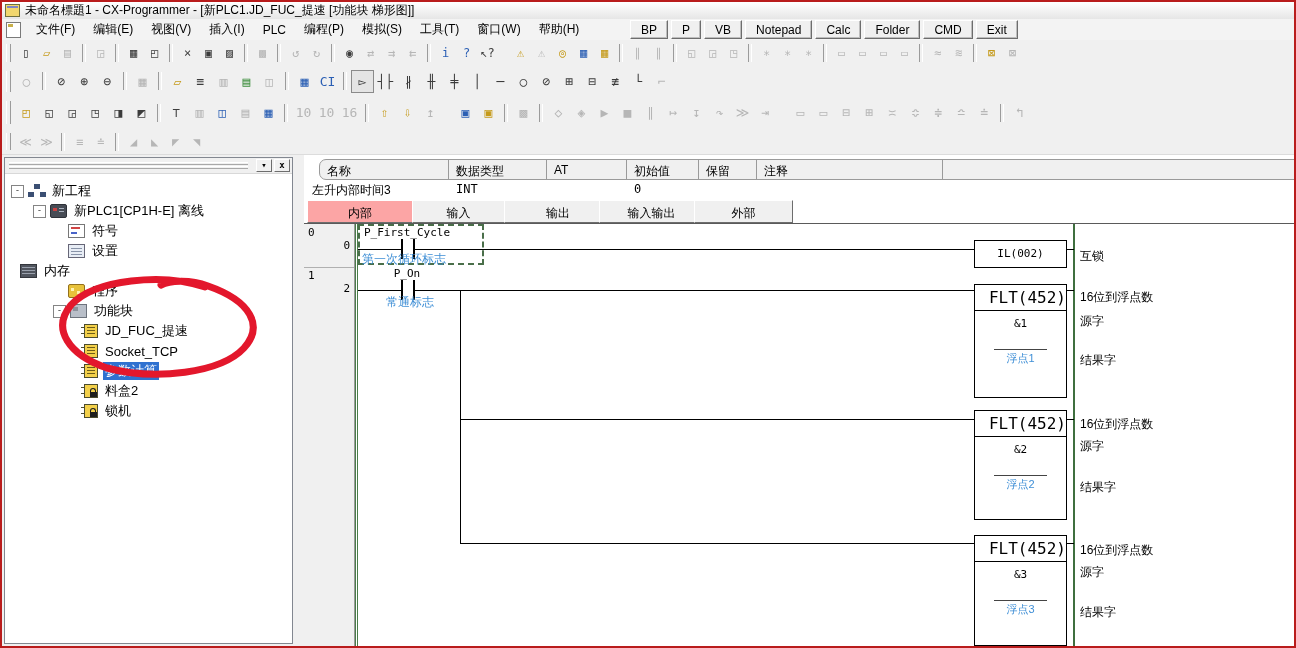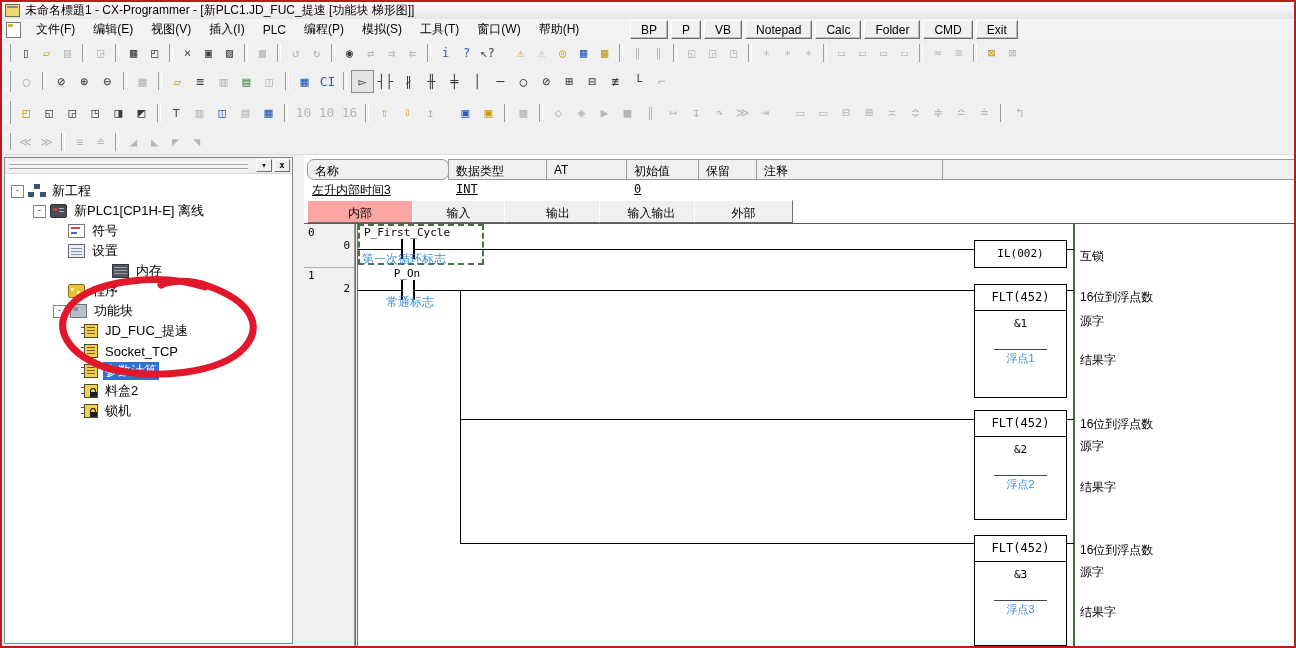--- a/index.html
+++ b/index.html
@@ -99,21 +99,21 @@
   .ic-fb-lock::after{content:"";position:absolute;right:0;bottom:0;width:7px;height:5px;background:#1d1d1d;
     box-shadow:-1.5px -4px 0 -1px #1d1d1d inset;}
   .lock-shackle{position:absolute;right:1px;bottom:4px;width:4px;height:4px;border:1.5px solid #1d1d1d;
     border-bottom:none;border-radius:3px 3px 0 0;}
   .red-annot{position:absolute;left:40px;top:113px;width:228px;height:118px;pointer-events:none;z-index:6;}
 
   
   .ladder{position:absolute;left:302px;top:153px;right:0;bottom:0;background:#ffffff;}
   .vh{position:absolute;top:4px;height:21px;background:#f0f0f0;border:1px solid #9a9a9a;
       box-sizing:border-box;padding:3px 0 0 7px;}
-  .vcell{position:absolute;top:27px;white-space:nowrap;text-decoration:underline;}
+  .vcell{position:absolute;top:27px;white-space:nowrap;}
   .vtab{position:absolute;top:45px;height:23px;background:#f0f0f0;text-align:center;
     border:1px solid;border-color:#ffffff #6d6d6d #6d6d6d #ffffff;box-sizing:border-box;
     padding-top:4px;}
   .vtab.active{background:#fca5a5;}
   .canvas-top{position:absolute;left:0;right:0;top:68px;height:1px;background:#5a5a5a;}
   .lmargin{position:absolute;left:0;top:69px;bottom:0;width:50px;background:#f0f0f0;
     border-right:1px solid #9a9a9a;}
   .rungsep{position:absolute;left:0;width:50px;top:112px;height:1px;background:#b0b0b0;}
   .mnum{position:absolute;font-family:"DejaVu Sans Mono",monospace;font-size:11px;}
   .busL{position:absolute;left:51px;top:69px;bottom:0;width:3px;
@@ -125,22 +125,22 @@
   .vl{position:absolute;width:1px;background:#000;}
   .cbar{position:absolute;width:2px;height:20px;background:#000;}
   .cmask{position:absolute;width:10px;height:5px;background:#fff;}
   .lbl-op{position:absolute;font-family:"DejaVu Sans Mono",monospace;font-size:11px;text-align:center;}
   .lbl-sym{position:absolute;font-size:12px;color:#3f8fd6;white-space:nowrap;}
   .ilblock{position:absolute;left:670px;top:85px;width:93px;height:28px;border:1px solid #000;
     background:#fff;text-align:center;font-family:"DejaVu Sans Mono",monospace;font-size:11px;
     line-height:26px;box-sizing:border-box;}
   .fblock{position:absolute;left:670px;width:93px;border:1px solid #000;background:#fff;
     box-sizing:border-box;}
-  .fb-title{height:25px;line-height:25px;border-bottom:1px solid #000;text-align:center;
-    font-family:"DejaVu Sans Mono",monospace;font-size:12px;}
+  .fb-title{height:25px;line-height:25px;border-bottom:1px solid #000;text-align:right;
+    font-family:"DejaVu Sans Mono",monospace;font-size:16px;}
   .fb-op{text-align:center;font-family:"DejaVu Sans Mono",monospace;font-size:11px;margin-top:6px;}
   .fb-sym{position:absolute;left:19px;right:19px;top:64px;text-align:center;font-size:11px;
     color:#3f8fd6;border-top:1px solid #444;padding-top:1px;}
   .cm{position:absolute;left:776px;white-space:nowrap;}
 </style>
 </head>
 <body>
 
 <div class="app">
 
@@ -358,21 +358,21 @@
         <div class="trow" style="padding-left: 48px;">
           <span class="expspace"></span>
           <span class="ic ic-symbols"></span>
           <span class="tlabel">符号</span>
         </div>
         <div class="trow" style="padding-left: 48px;">
           <span class="expspace"></span>
           <span class="ic ic-settings"></span>
           <span class="tlabel">设置</span>
         </div>
-        <div class="trow" style="padding-left: 48px; margin-left: 44px;">
+        <div class="trow" style="">
           <span class="expspace"></span>
           <span class="ic ic-memory"></span>
           <span class="tlabel">内存</span>
         </div>
         <div class="trow" style="padding-left: 48px;">
           <span class="expspace"></span>
           <span class="ic ic-program"></span>
           <span class="tlabel">程序</span>
         </div>
         <div class="trow" style="padding-left: 48px;">
@@ -410,21 +410,21 @@
           <span class="tlabel">锁机</span>
         </div>
       </div>
     <svg class="red-annot" viewBox="0 0 228 118">
       <path d="M160 16 C 118 2, 50 8, 26 34 C 6 58, 24 84, 62 97 C 110 110, 176 102, 199 77 C 219 55, 206 30, 163 15 C 144 8, 124 10, 116 14" fill="none" stroke="#e3172c" stroke-width="7" stroke-linecap="round"></path>
     </svg>
   </div>
 
   <div class="ladder">
 
-    <div class="vh" style="left:3px;width:142px;border-radius:7px;">名称</div>
+    <div class="vh" style="left:15px;width:142px;border-radius:7px;">名称</div>
     <div class="vh" style="left:144px;width:99px;">数据类型</div>
     <div class="vh" style="left:242px;width:81px;">AT</div>
     <div class="vh" style="left:322px;width:73px;">初始值</div>
     <div class="vh" style="left:394px;width:59px;">保留</div>
     <div class="vh" style="left:452px;width:187px;">注释</div>
     <div class="vh" style="left:638px;width:354px;"></div>
 
     <div class="vcell" style="left:8px;">左升内部时间3</div>
     <div class="vcell" style="left:152px;font-family:'DejaVu Sans Mono',monospace;">INT</div>
     <div class="vcell" style="left:330px;font-family:'DejaVu Sans Mono',monospace;">0</div>

